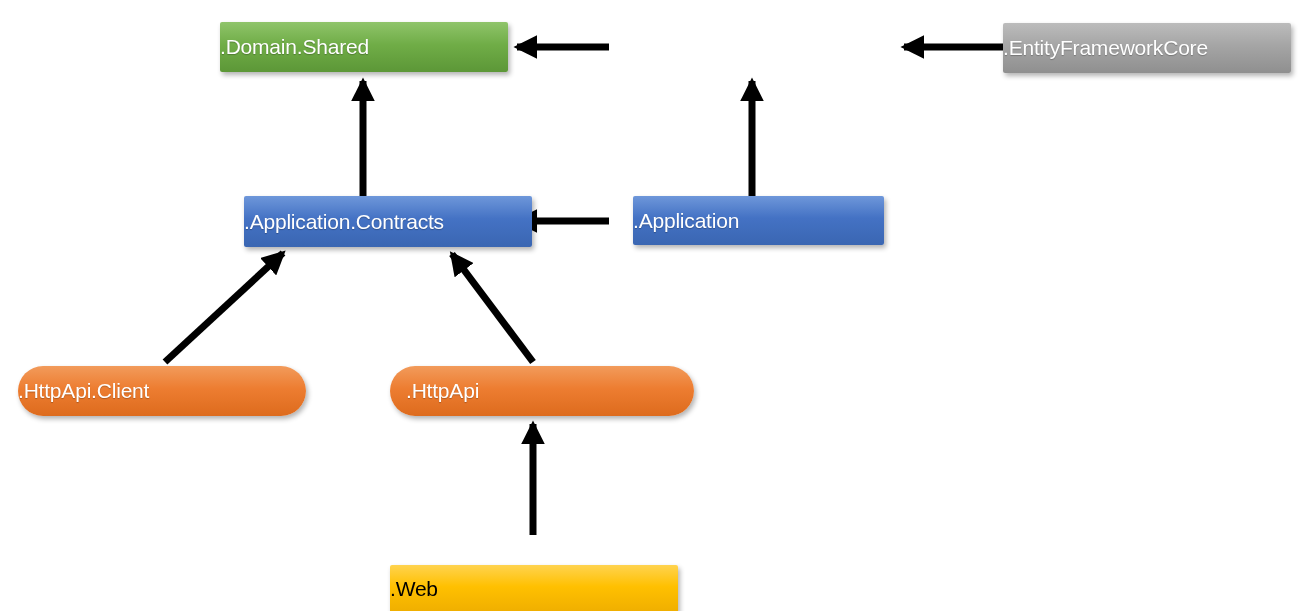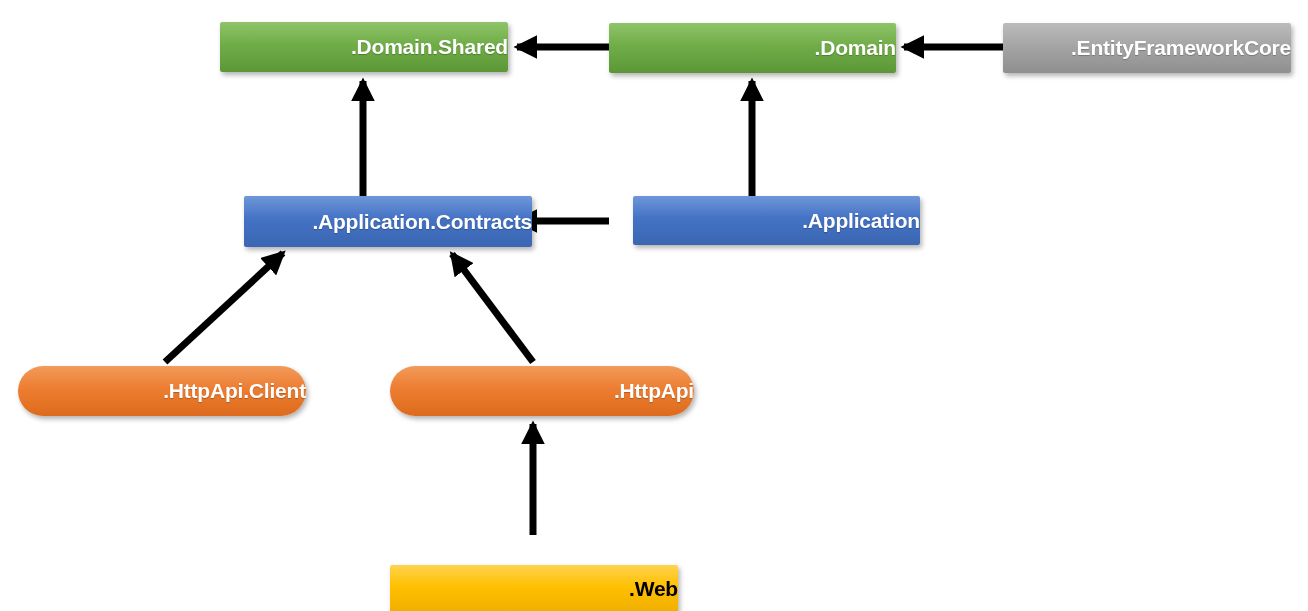--- a/index.html
+++ b/index.html
@@ -20,41 +20,41 @@
     left: 0;
     top: 0;
     width: 1308px;
     height: 611px;
     pointer-events: none;
   }
   .node {
     position: absolute;
     display: flex;
     align-items: center;
-    justify-content: flex-end;
+    justify-content: flex-start;
     color: #ffffff;
-    font-weight: bold;
+    font-weight: normal;
     font-size: 21px;
     letter-spacing: -0.2px;
     border-radius: 2px;
     box-shadow: 2px 3px 5px rgba(0,0,0,0.30);
     text-shadow: 0 1px 1px rgba(0,0,0,0.25);
     white-space: nowrap;
   }
   .fill-green  { background: linear-gradient(180deg, #8fc46a 0%, #70ad47 45%, #5c9737 100%); }
   .fill-blue   { background: linear-gradient(180deg, #6e97da 0%, #4472c4 45%, #3a66b2 100%); margin-left: 24px; }
   .fill-orange { background: linear-gradient(180deg, #f29b5b 0%, #ed7d31 45%, #dd6b1d 100%); border-radius: 25px; }
   .fill-gray   { background: linear-gradient(180deg, #bcbcbc 0%, #a5a5a5 45%, #8f8f8f 100%); }
   .fill-yellow { background: linear-gradient(180deg, #ffd34f 0%, #ffc000 45%, #efae00 100%); }
 
   .n-domain-shared       { left: 220px;  top: 22px;  width: 288px; height: 50px; }
   .n-domain              { left: 609px;  top: 23px;  width: 287px; height: 50px; }
   .n-efcore              { left: 1003px; top: 23px;  width: 288px; height: 50px; }
   .n-app-contracts       { left: 220px;  top: 196px; width: 288px; height: 51px; }
-  .n-application         { left: 609px;  top: 196px; width: 287px; height: 49px; }
+  .n-application         { left: 609px;  top: 196px; width: 251px; height: 49px; }
   .n-httpapi-client      { left: 18px;   top: 366px; width: 288px; height: 50px; }
   .n-httpapi             { left: 390px;  top: 366px; width: 288px; height: 50px; padding-left: 16px; }
   .n-web                 { left: 390px;  top: 565px; width: 288px; height: 48px;
                            color: #000000; text-shadow: none; }
   .edge { stroke: #000000; stroke-width: 7; }
 </style>
 </head>
 <body>
 
 <div class="canvas">
@@ -72,23 +72,20 @@
     <line class="edge" x1="609" y1="221" x2="517" y2="221" marker-end="url(#ah)"></line>
     <line class="edge" x1="165" y1="362" x2="283" y2="253" marker-end="url(#ah)"></line>
     <line class="edge" x1="533" y1="362" x2="452" y2="254" marker-end="url(#ah)"></line>
     <line class="edge" x1="533" y1="535" x2="533" y2="424" marker-end="url(#ah)"></line>
   </svg>
 
   <div class="node fill-green n-domain-shared">
     <span>.Domain.Shared</span>
   </div>
 
-  <div class="node fill-green n-domain">
-    <span>.Domain</span>
-  </div>
 
   <div class="node fill-gray n-efcore">
     <span>.EntityFrameworkCore</span>
   </div>
 
   <div class="node fill-blue n-app-contracts">
     <span>.Application.Contracts</span>
   </div>
 
   <div class="node fill-blue n-application">

